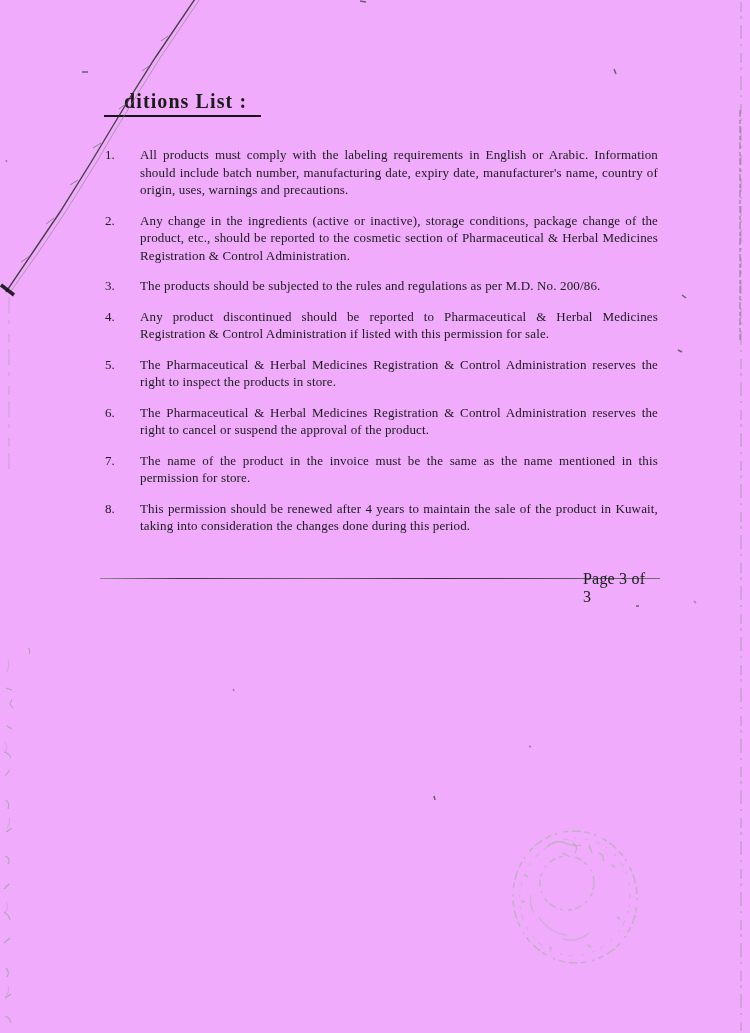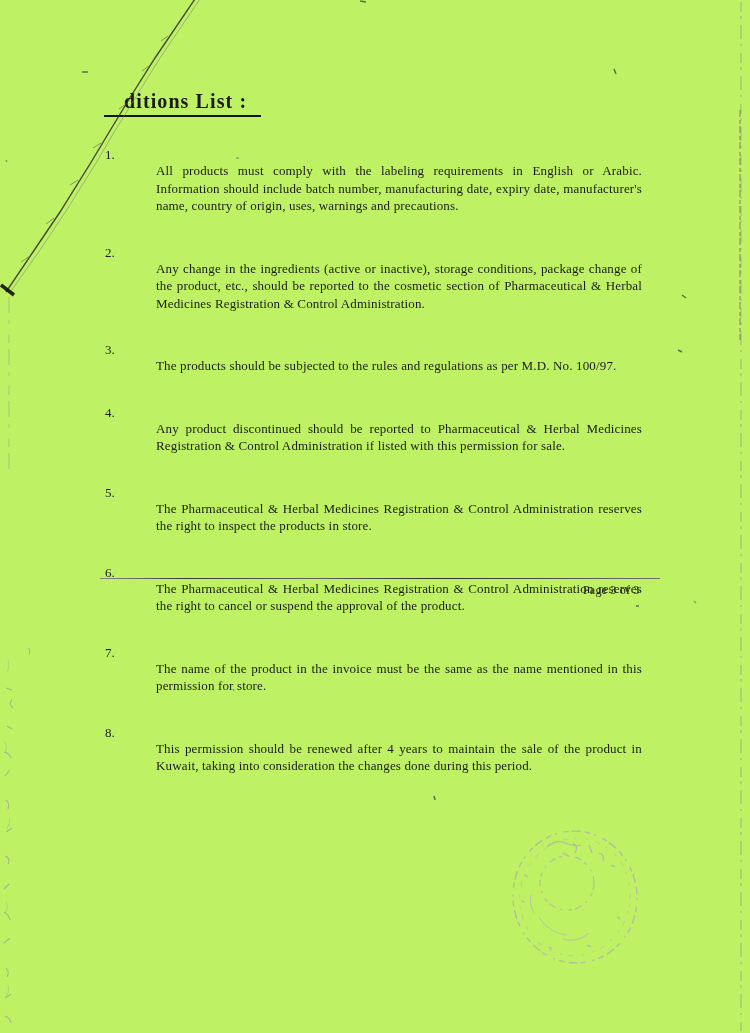--- a/index.html
+++ b/index.html
@@ -1,19 +1,19 @@
 <!DOCTYPE html>
 <html><head>
 <meta charset="utf-8">
 <style>
   html,body{margin:0;padding:0;background:#e8e8e8;}
   .page{
     position:relative;
     width:750px;height:1033px;
-    background:#bef264;
+    background:#f0abfc;
     overflow:hidden;
     font-family:"Liberation Serif", serif;
     color:#1b1b1b;
     margin:0 auto;
   }
   .artifacts{
     position:absolute;left:0;top:0;width:750px;height:1033px;
     pointer-events:none;z-index:3;
   }
   .heading{
@@ -25,50 +25,50 @@
     padding:0 14px 2px 20px;
     border-bottom:2.5px solid #141414;
   }
   .conditions{
     position:absolute;top:146px;left:105px;width:553px;
     margin:0;padding:0;list-style:none;
     font-size:13px;line-height:17.5px;z-index:2;
   }
   .conditions li{display:flex;margin-bottom:13px;}
   .conditions .num{flex:0 0 35px;width:35px;}
-  .conditions .txt{flex:1;margin:16px;text-align:justify;letter-spacing:.15px;}
+  .conditions .txt{flex:1;margin:0;text-align:justify;letter-spacing:.15px;}
   .rule{
     position:absolute;top:578px;left:100px;width:560px;height:1px;
     background:linear-gradient(90deg,#8a8a8a,#3a3a3a 15%,#606060 38%,#2f2f2f 60%,#505050 82%,#6f6f6f);
     z-index:2;
   }
   .pageno{
-    position:absolute;top:583px;left:583px;width:66px;
-    font-size:12px;letter-spacing:.2px;z-index:2;
+    position:absolute;top:570px;left:583px;width:66px;
+    font-size:16px;letter-spacing:.2px;z-index:2;
   }
 </style>
 </head>
 <body>
 
 <div class="page">
 
   <h1 class="heading"><span>ditions List :</span></h1>
 
   <ol class="conditions">
     <li>
       <span class="num">1.</span>
       <p class="txt">All products must comply with the labeling requirements in English or Arabic. Information should include batch number, manufacturing date, expiry date, manufacturer's name, country of origin, uses, warnings and precautions.</p>
     </li>
     <li>
       <span class="num">2.</span>
       <p class="txt">Any change in the ingredients (active or inactive), storage conditions, package change of the product, etc., should be reported to the cosmetic section of Pharmaceutical &amp; Herbal Medicines Registration &amp; Control Administration.</p>
     </li>
     <li>
       <span class="num">3.</span>
-      <p class="txt">The products should be subjected to the rules and regulations as per M.D. No. 100/97.</p>
+      <p class="txt">The products should be subjected to the rules and regulations as per M.D. No. 200/86.</p>
     </li>
     <li>
       <span class="num">4.</span>
       <p class="txt">Any product discontinued should be reported to Pharmaceutical &amp; Herbal Medicines Registration &amp; Control Administration if listed with this permission for sale.</p>
     </li>
     <li>
       <span class="num">5.</span>
       <p class="txt">The Pharmaceutical &amp; Herbal Medicines Registration &amp; Control Administration reserves the right to inspect the products in store.</p>
     </li>
     <li>

